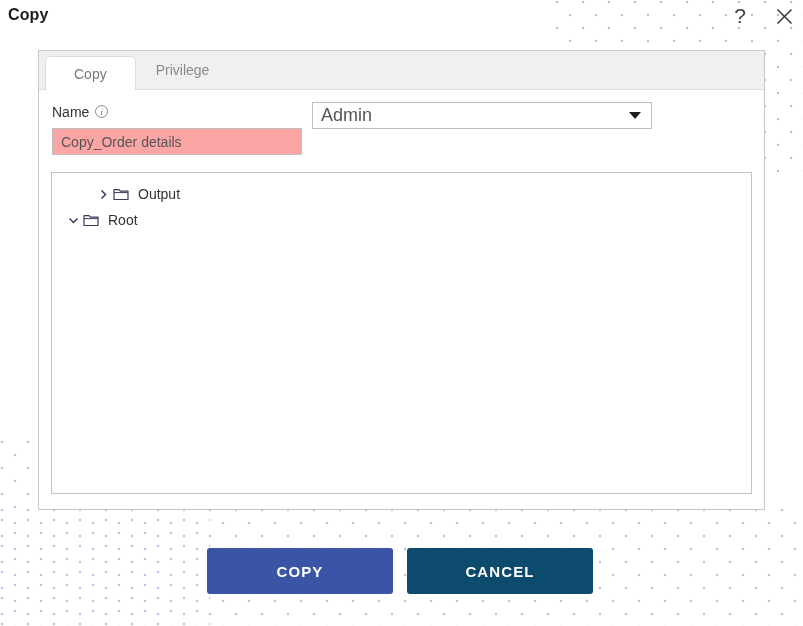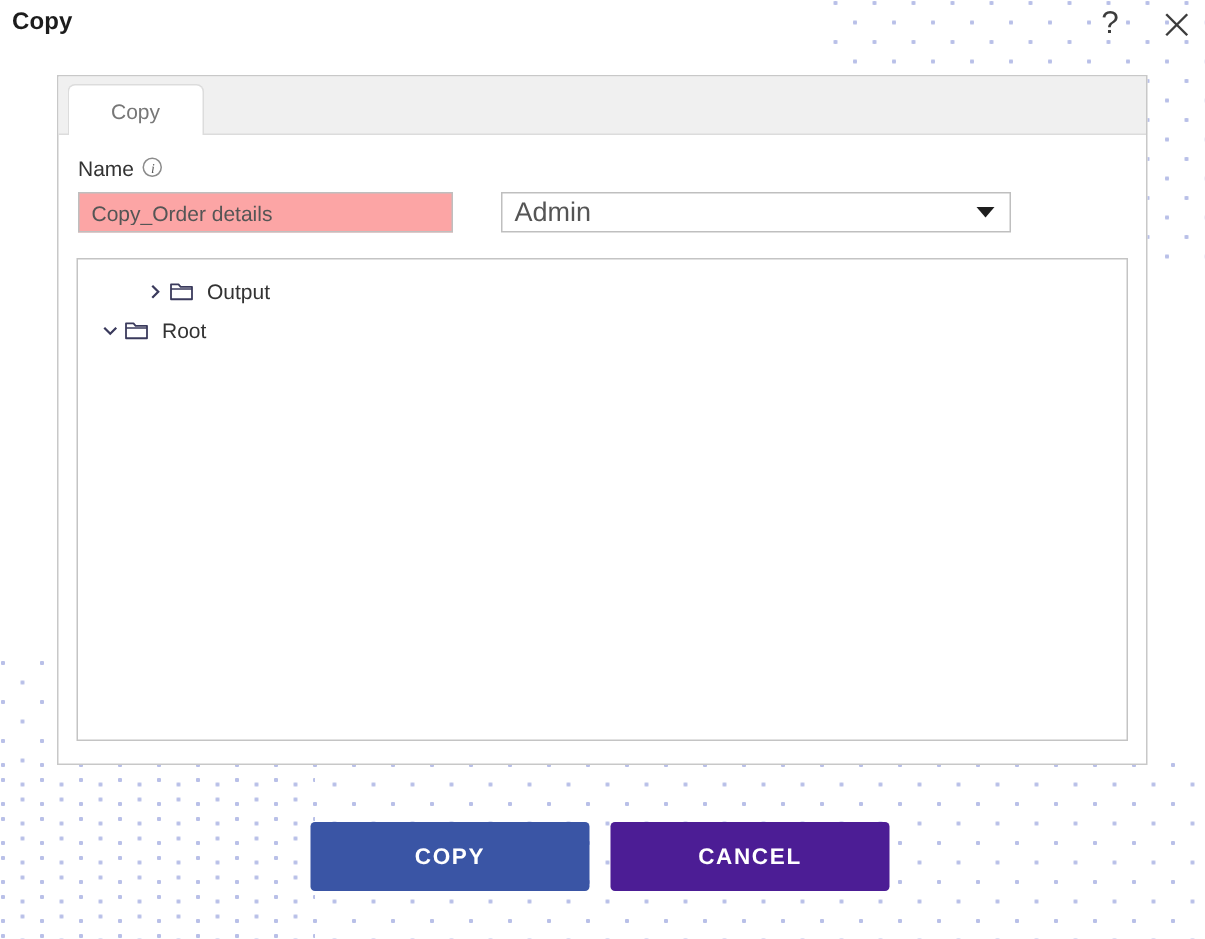--- a/index.html
+++ b/index.html
@@ -128,22 +128,22 @@
 
   
   #tab-body {
     padding: 12px 12px 0 12px;
     box-sizing: border-box;
   }
 
   
   #fields-row {
     display: flex;
-    gap: 32px;
-    align-items: flex-end;
+    gap: 10px;
+    align-items: flex-start;
     padding-left: 1px;
   }
   .field-col { display: flex; flex-direction: column; }
   #name-col  { width: 250px; }
   #users-col { width: 340px; }
 
   .field-label {
     font-size: 14px;
     color: #333333;
     display: flex;
@@ -288,20 +288,23 @@
     <line x1="1.5" y1="1.5" x2="15.5" y2="15.5" stroke="#3c3c3c" stroke-width="1.6"></line>
     <line x1="15.5" y1="1.5" x2="1.5" y2="15.5" stroke="#3c3c3c" stroke-width="1.6"></line>
   </svg>
 </div>
 
 <div id="dialog-panel">
 
   <div id="tab-strip">
     <div class="tab active">
       <span>Copy</span>
+    </div>
+    <div class="tab">
+      <span>Privilege</span>
     </div>
   </div>
 
   <div id="tab-body">
 
     <div id="fields-row">
 
       <div class="field-col" id="name-col">
         <div class="field-label" id="name-label-row">
           <span>Name</span>
@@ -353,14 +356,14 @@
         <span class="tree-label">Root</span>
       </div>
 
 
     </div>
   </div>
 </div>
 
 <div id="footer-buttons">
   <button class="action-btn" id="copy-button" style="background: rgb(58, 85, 165);">COPY</button>
-  <button class="action-btn" id="cancel-button" style="background: #4c1d95;">CANCEL</button>
+  <button class="action-btn" id="cancel-button" style="background: #0c4a6e;">CANCEL</button>
 </div>
 
 </body></html>

